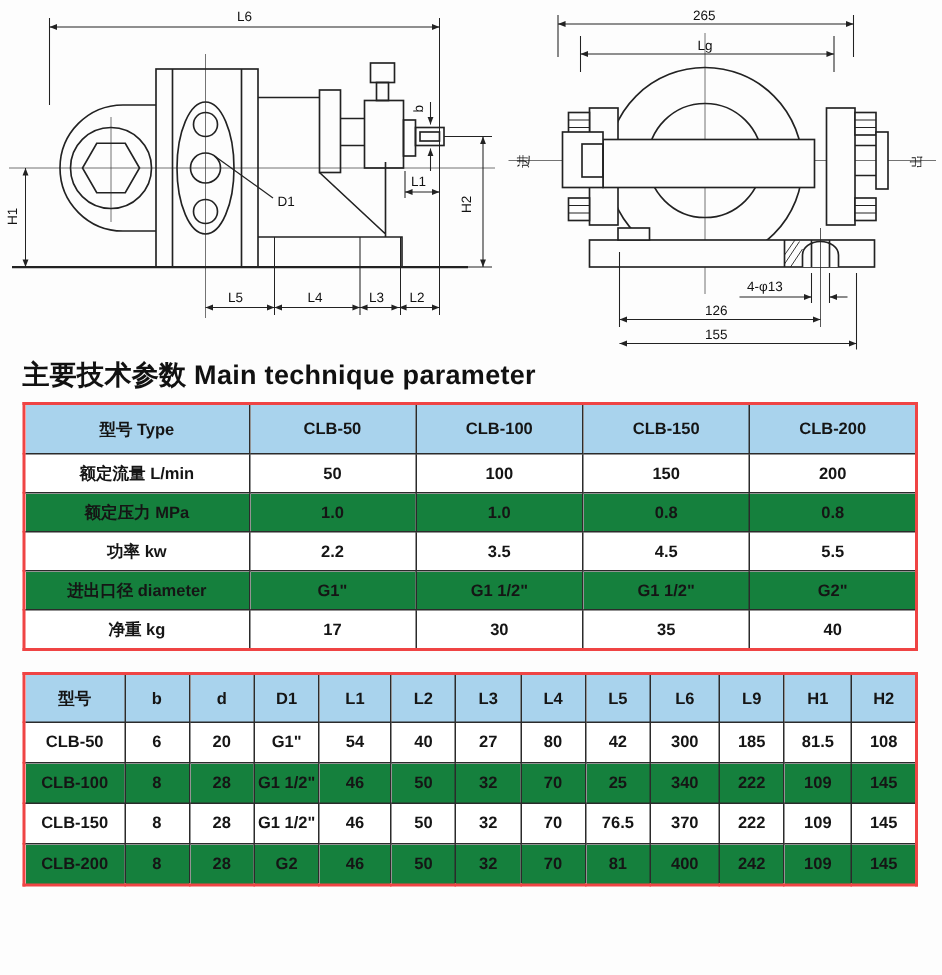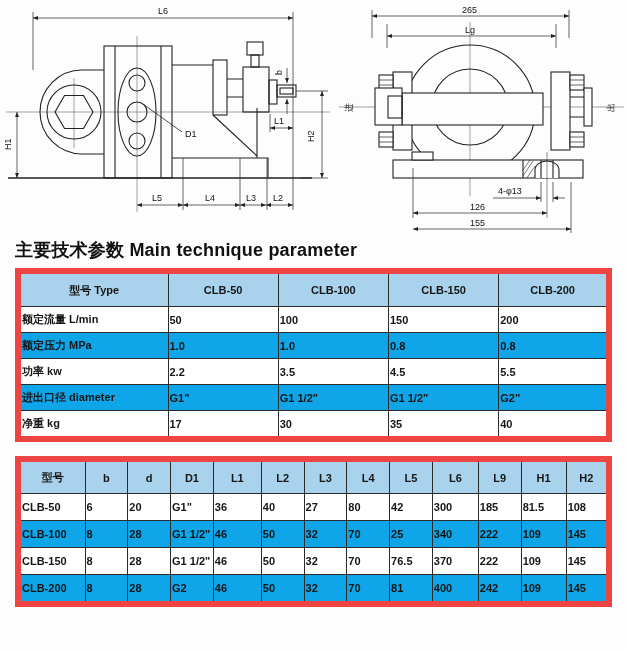--- a/index.html
+++ b/index.html
@@ -4,26 +4,26 @@
 <style>
   html,body{margin:0;padding:0;background:#fff;}
   body{width:628px;height:650px;font-family:"Liberation Sans",sans-serif;color:#111;}
   .page{position:relative;width:628px;height:650px;background:#fdfdfd;overflow:hidden;}
   .drawings{position:relative;width:628px;height:236px;}
   .drawings svg{position:absolute;top:0;}
   #dwgL{left:0;}
   #dwgR{left:335px;}
   .sec-title{font-size:18px;font-weight:bold;margin:2px 0 6px 15px;letter-spacing:0.2px;}
   table{border-collapse:collapse;margin:0 0 0 15px;width:597px;table-layout:fixed;
-        font-size:11px;font-weight:bold;color:#151515;
-        border:6px solid #ef4444;}
+        font-size:11px;font-weight:bold;color:#151515;text-align:center;
+        border:2px solid #ef4444;}
   td,th{border:1px solid #2b2b2b;padding:0 1px;overflow:hidden;white-space:nowrap;}
   thead th{background:#a9d3ed;height:31px;font-weight:bold;}
   tbody td{height:25px;background:#fff;}
-  tr.alt td{background:#0ea5e9;}
+  tr.alt td{background:#15803d;}
   #techTable{margin-bottom:14px;}
   #techTable thead th{height:32px;}
   #mountTable tbody td{height:26px;}
   svg text{font-family:"Liberation Sans",sans-serif;font-size:9px;fill:#111;}
 </style>
 </head>
 <body>
 
 <div class="page">
 
@@ -244,21 +244,21 @@
         <th>H1</th>
         <th>H2</th>
       </tr>
     </thead>
     <tbody>
       <tr>
         <td>CLB-50</td>
         <td>6</td>
         <td>20</td>
         <td>G1"</td>
-        <td>36</td>
+        <td>54</td>
         <td>40</td>
         <td>27</td>
         <td>80</td>
         <td>42</td>
         <td>300</td>
         <td>185</td>
         <td>81.5</td>
         <td>108</td>
       </tr>
       <tr class="alt">

